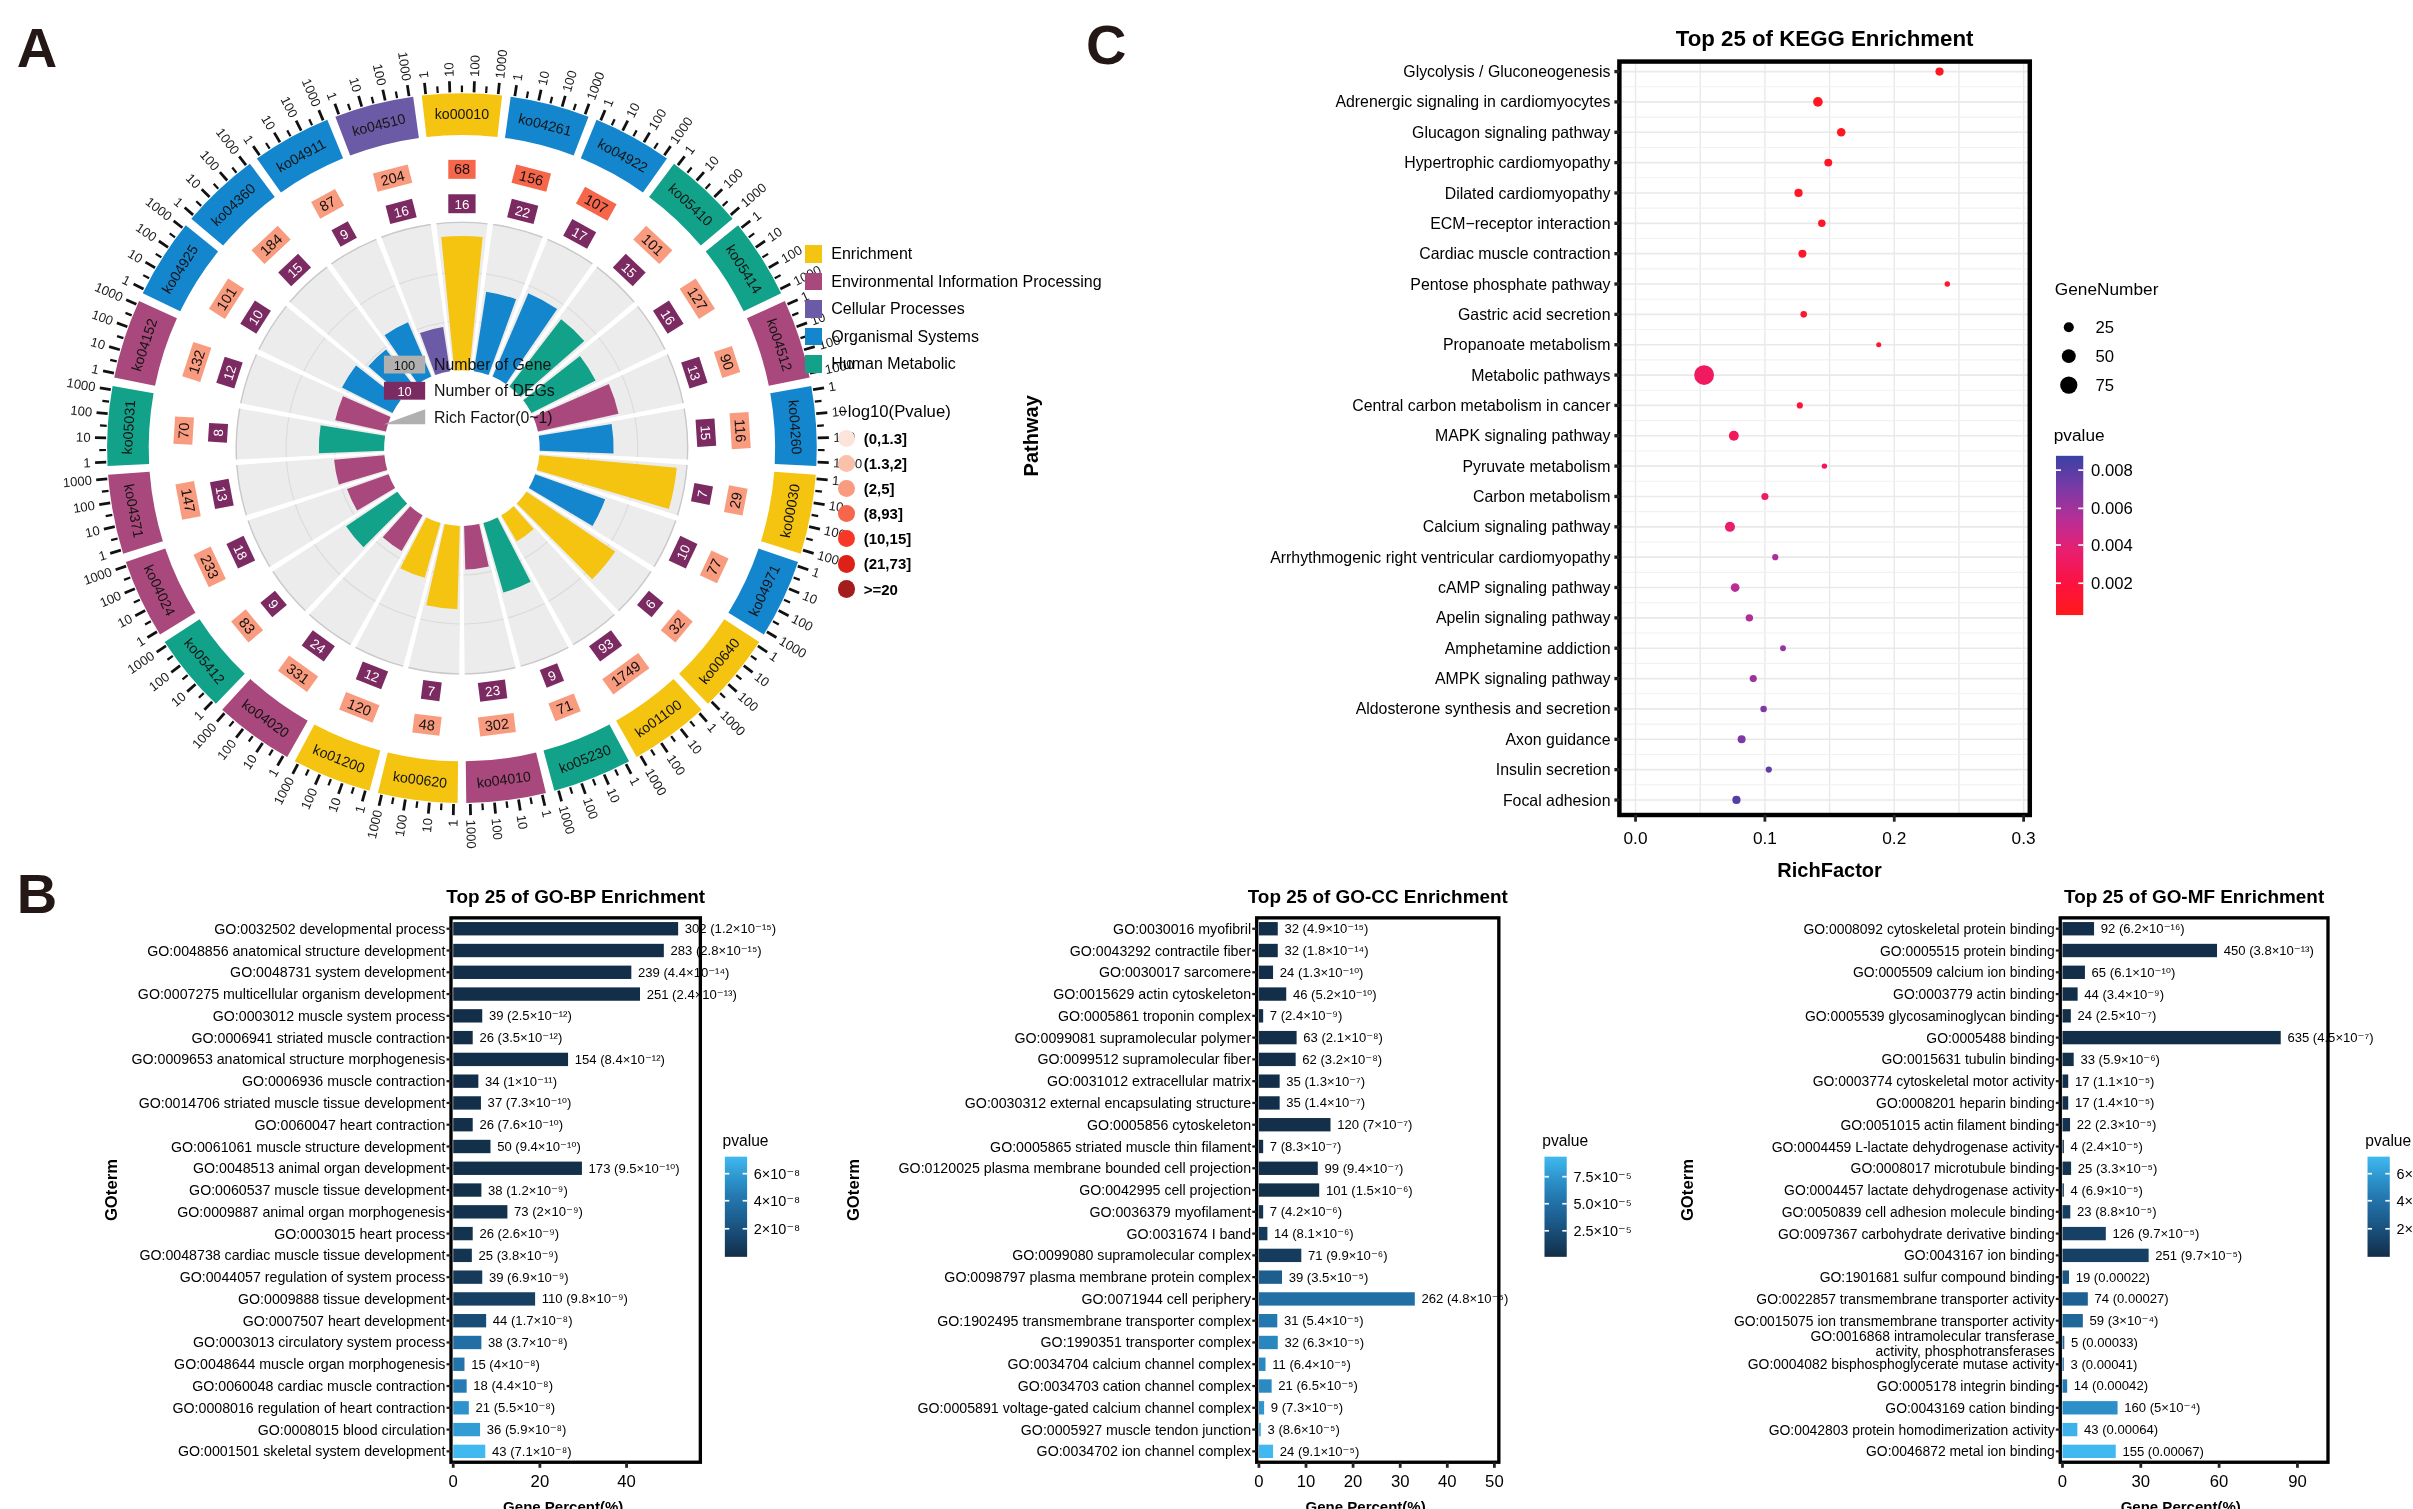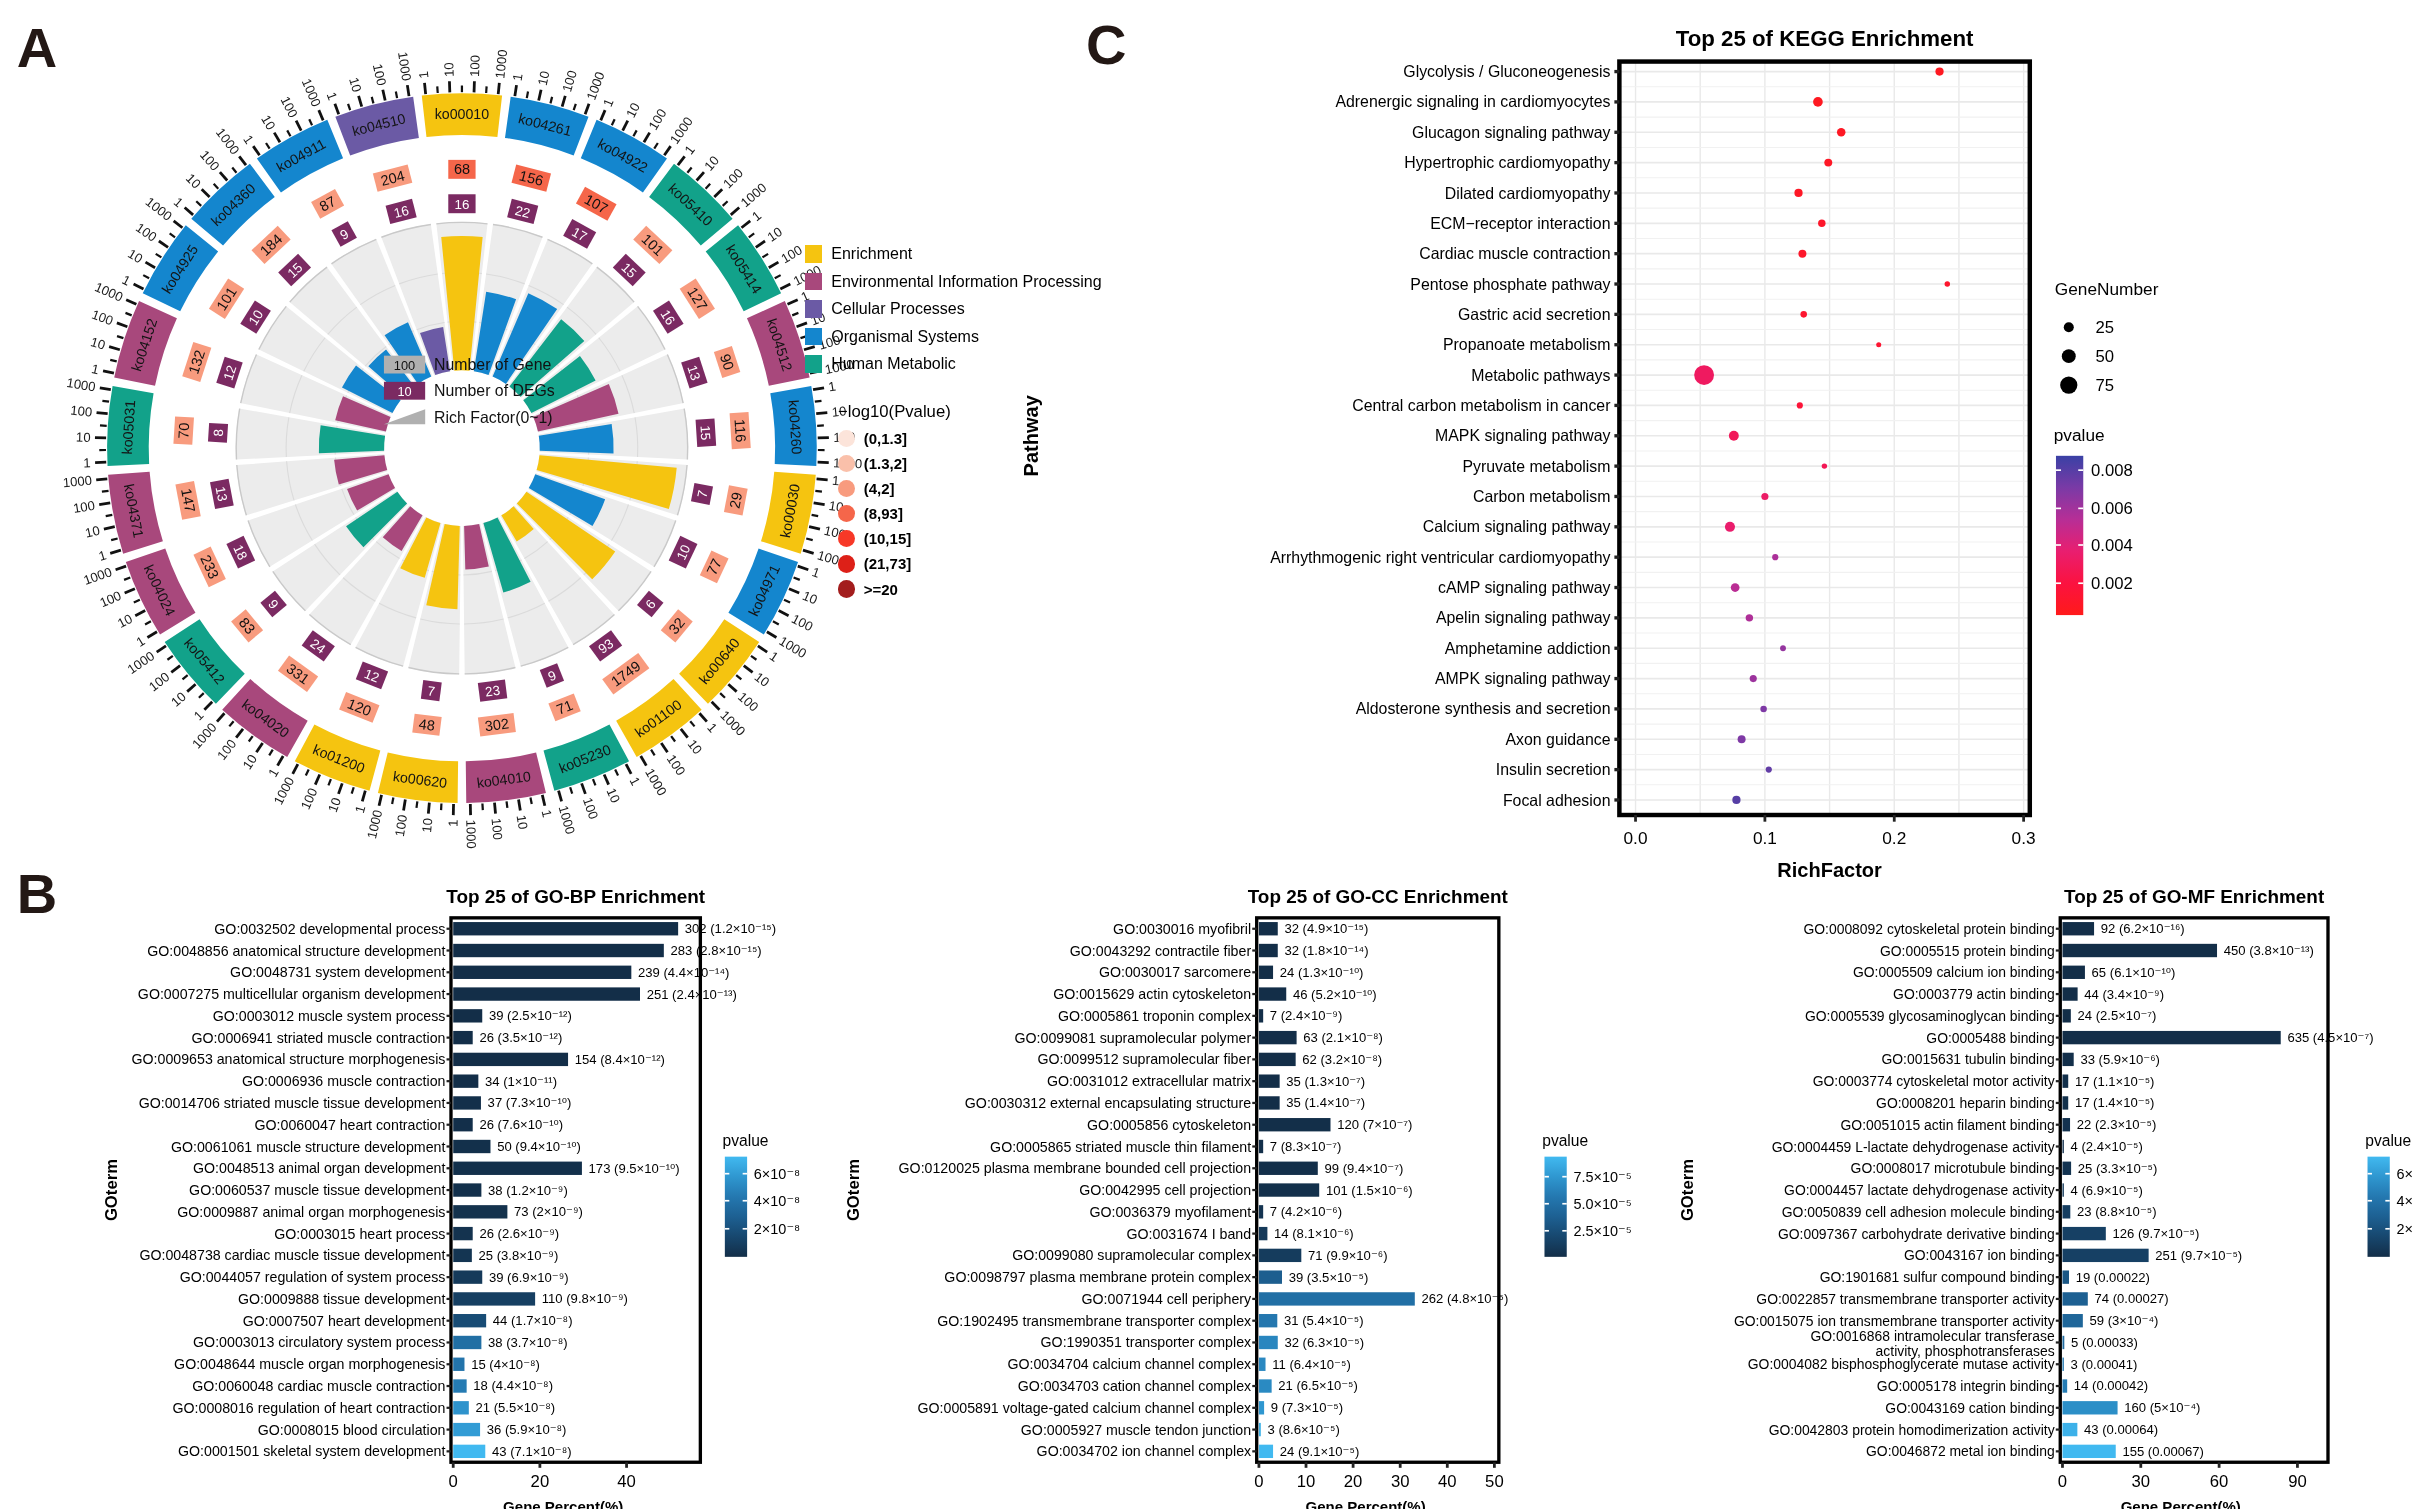--- a/index.html
+++ b/index.html
@@ -770,21 +770,21 @@
       <div class="plegend-row">
         <div class="plegend-circle" style="background: rgb(252, 228, 218);"></div>
         <div class="plegend-label">(0,1.3]</div>
       </div>
       <div class="plegend-row">
         <div class="plegend-circle" style="background: rgb(250, 192, 170);"></div>
         <div class="plegend-label">(1.3,2]</div>
       </div>
       <div class="plegend-row">
         <div class="plegend-circle" style="background: rgb(248, 155, 126);"></div>
-        <div class="plegend-label">(4,2]</div>
+        <div class="plegend-label">(2,5]</div>
       </div>
       <div class="plegend-row">
         <div class="plegend-circle" style="background: rgb(245, 102, 74);"></div>
         <div class="plegend-label">(8,93]</div>
       </div>
       <div class="plegend-row">
         <div class="plegend-circle" style="background: rgb(247, 56, 39);"></div>
         <div class="plegend-label">(10,15]</div>
       </div>
       <div class="plegend-row">

